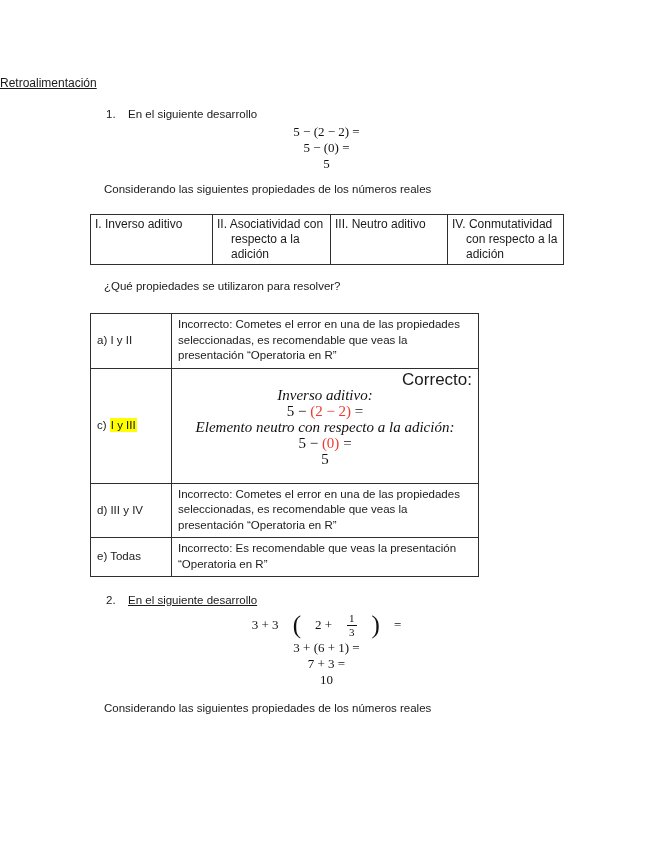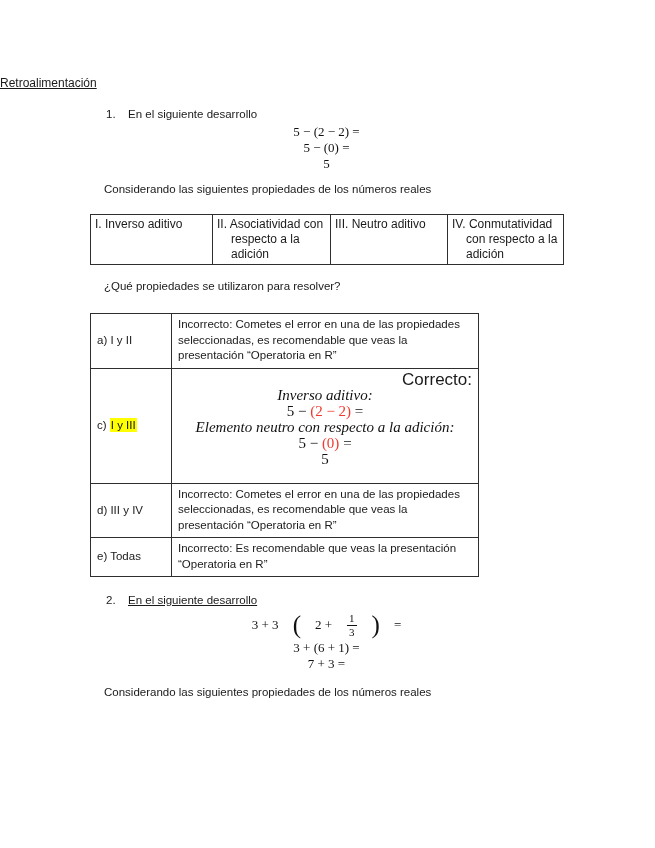--- a/index.html
+++ b/index.html
@@ -177,18 +177,19 @@
           <span>2 +</span>
           <span class="frac">
             <span class="fnum">1</span>
             <span class="fden">3</span>
           </span>
           <span class="bigparen">)</span>
           <span>=</span>
       </div>
       <div class="math-line">3 + (6 + 1) =</div>
       <div class="math-line">7 + 3 =</div>
+      <div class="math-line">10</div>
     </div>
 
     <p class="para considering2">Considerando las siguientes propiedades de los números reales</p>
 
   </div>
 </div>
 
 </body></html>

